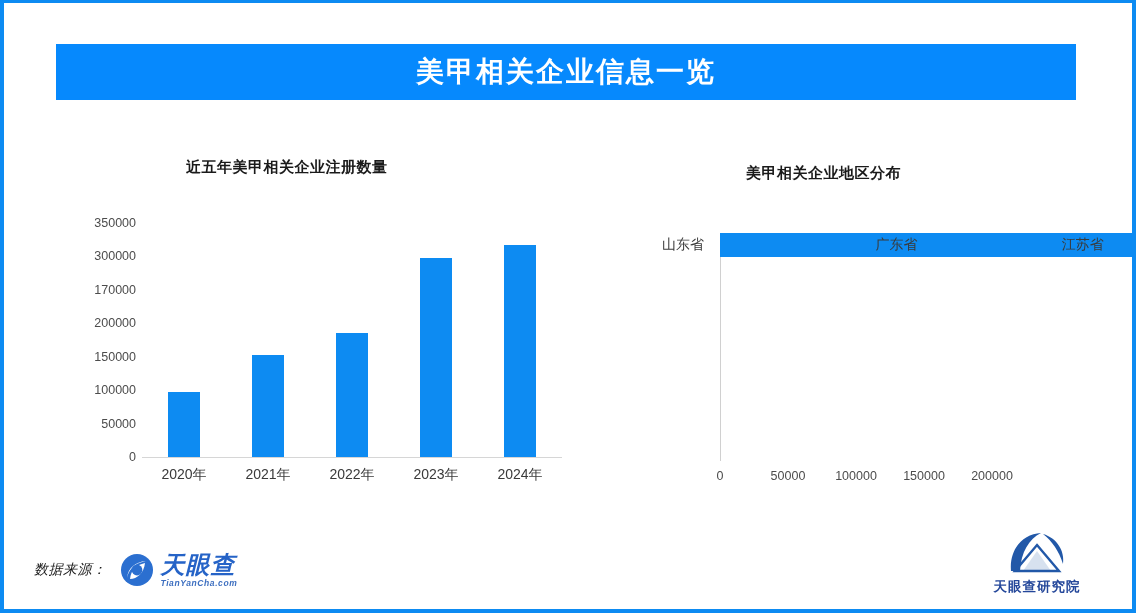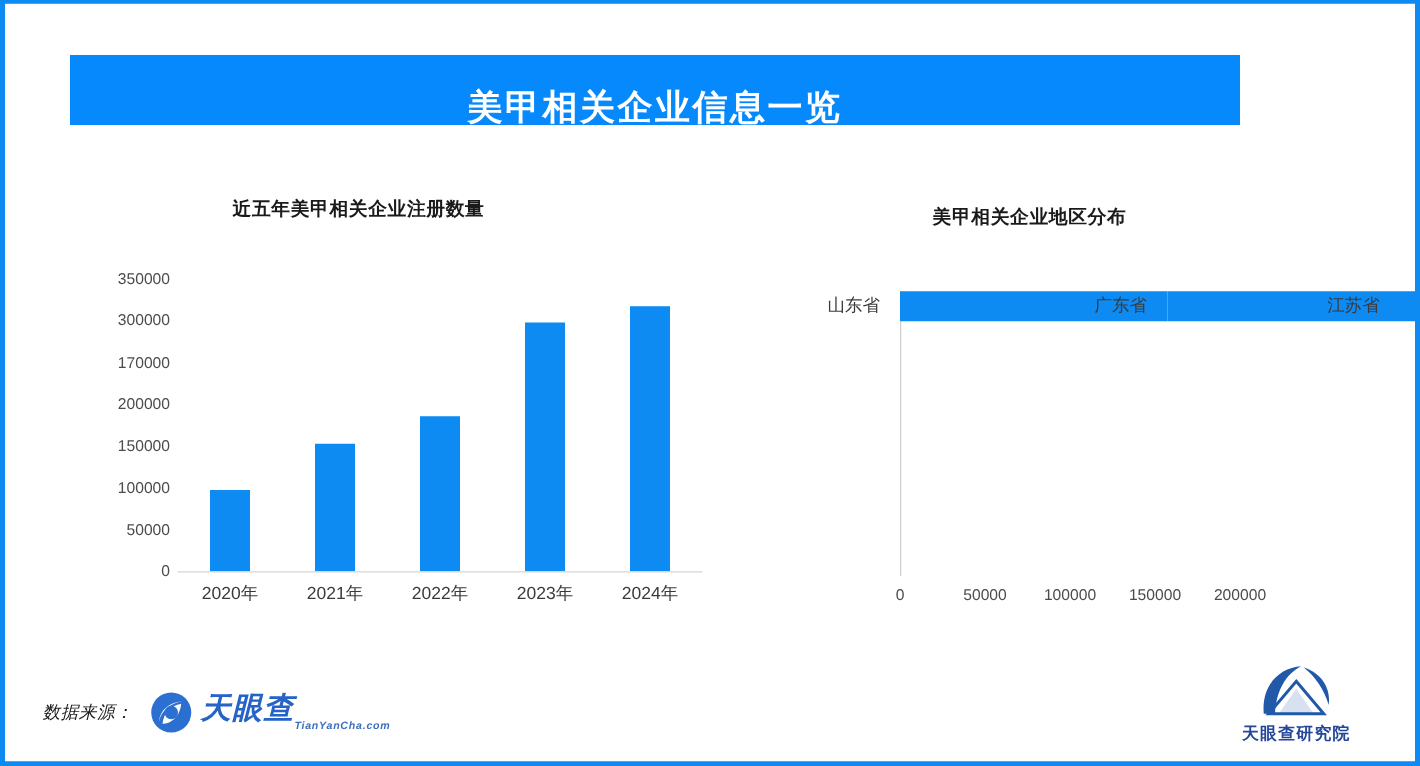--- a/index.html
+++ b/index.html
@@ -16,24 +16,24 @@
     border: 4px solid #0d8bf2;
     border-top-width: 3px;
     border-bottom-width: 4px;
     overflow: hidden;
   }
 
   
   .banner {
     position: absolute;
     left: 52px; top: 41px;
-    width: 936px; height: 56px;
+    width: 1020px; height: 56px;
     background: #0689fd;
     display: flex;
-    align-items: flex-end;
+    align-items: center;
     justify-content: center;
   }
   .banner-title {
     color: #ffffff;
     font-size: 28px;
     font-weight: bold;
     letter-spacing: 2px;
     line-height: 1;
   }
 
@@ -174,34 +174,34 @@
     font-size: 14px;
     color: #1a1a1a;
     letter-spacing: 0.5px;
     margin-right: 12px;
   }
   .tyc-logo {
     display: flex;
     align-items: center;
   }
   .tyc-mark { margin-right: 6px; display:block; }
-  .tyc-word-wrap { display: flex; flex-direction: row; }
+  .tyc-word-wrap { display: flex; flex-direction: column; }
   .tyc-word {
     font-size: 24px;
     font-weight: bold;
     color: #2563c7;
     letter-spacing: 1px;
     line-height: 1;
   }
   .tyc-domain {
     font-size: 8.5px;
     font-weight: bold;
     color: #3d6fc0;
     letter-spacing: 0.6px;
-    margin-top: 20px;
+    margin-top: 1px;
   }
 
   .footer-brand {
     position: absolute;
     right: 40px; top: 528px;
     width: 110px;
     display: flex;
     flex-direction: column;
     align-items: center;
   }

